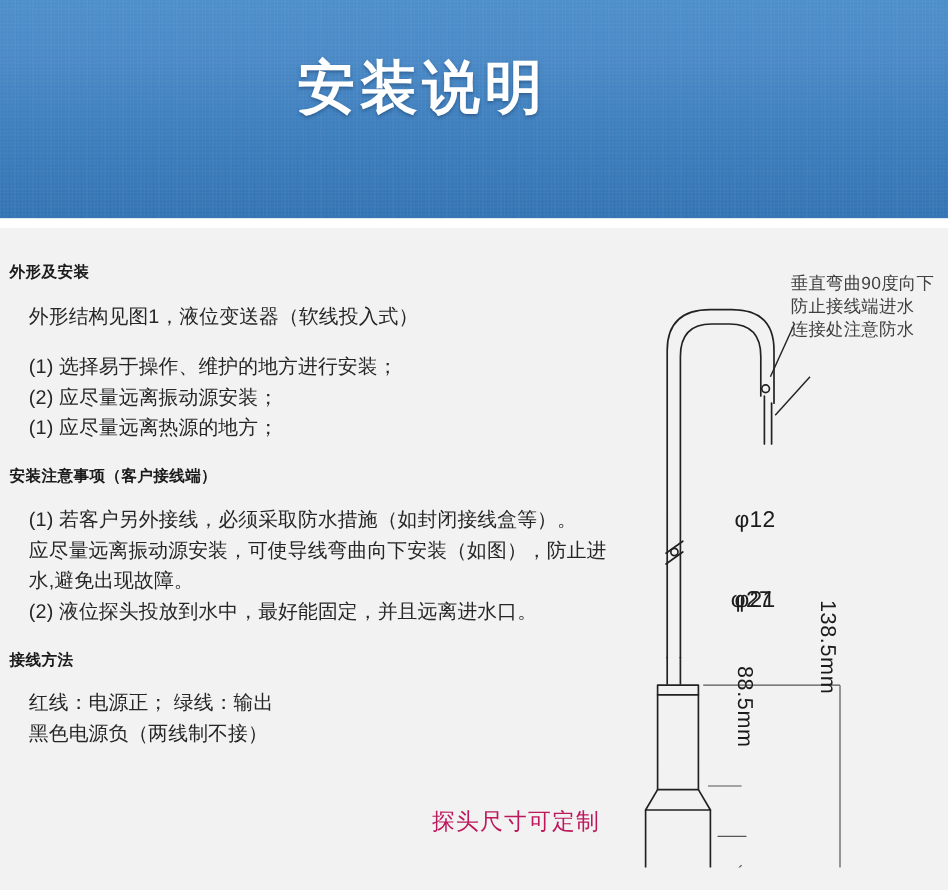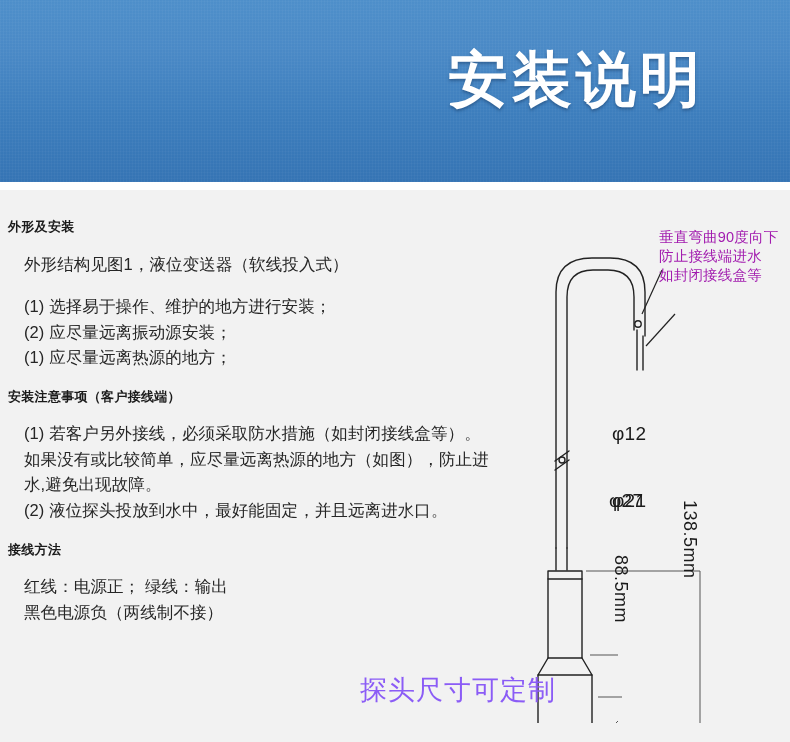--- a/index.html
+++ b/index.html
@@ -37,23 +37,23 @@
     background:
       repeating-linear-gradient(90deg, rgba(255,255,255,0.030) 0px, rgba(255,255,255,0.030) 1px, rgba(0,0,0,0.0) 1px, rgba(0,0,0,0.0) 3px),
       repeating-linear-gradient(0deg, rgba(255,255,255,0.022) 0px, rgba(255,255,255,0.022) 1px, rgba(0,0,0,0.0) 1px, rgba(0,0,0,0.0) 3px);
     pointer-events: none;
   }
   #banner-title {
     position: absolute;
     left: 0;
     top: 50px;
     width: 704px;
-    text-align: right;
+    text-align: center;
     color: #ffffff;
-    font-size: 60px;
+    font-size: 48px;
     font-weight: bold;
     letter-spacing: 4px;
     line-height: 1;
     text-shadow: 0 2px 3px rgba(20,50,90,0.45);
     z-index: 2;
   }
   #banner-gap {
     position: absolute;
     left: 0;
     top: 182px;
@@ -93,21 +93,21 @@
     left: 500px;
     top: 218px;
     width: 290px;
     height: 505px;
   }
   #diagram svg { display: block; }
 
   .anno {
     position: absolute;
     font-size: 14.5px;
-    color: #a21caf;
+    color: #404040;
     line-height: 1.32;
     white-space: nowrap;
     letter-spacing: 0.2px;
   }
   #anno-top {
     left: 659px;
     top: 228px;
   }
   .dim-label {
     position: absolute;
@@ -129,22 +129,22 @@
     transform: rotate(90deg);
     transform-origin: left top;
   }
   #dim-1385 { left: 700px; top: 500px; }
   #dim-885  { left: 631px; top: 555px; }
 
   #caption {
     position: absolute;
     left: 360px;
     top: 672px;
-    font-size: 27px;
-    color: #8b5cf6;
+    font-size: 19px;
+    color: #be185d;
     letter-spacing: 1px;
     white-space: nowrap;
   }
 </style>
 </head>
 <body>
 
 <div id="page">
 
   <div id="banner">
@@ -166,21 +166,21 @@
         <div>(1) 选择易于操作、维护的地方进行安装；</div>
         <div>(2) 应尽量远离振动源安装；</div>
         <div>(1) 应尽量远离热源的地方；</div>
       </div>
     </div>
 
     <div class="blk">
       <div class="sec-head">安装注意事项（客户接线端）</div>
       <div class="sec-body">
         <div>(1) 若客户另外接线，必须采取防水措施（如封闭接线盒等）。</div>
-        <div>如果没有或比较简单，应尽量远离热源的地方（如图），防止进</div>
+        <div>应尽量远离振动源安装，可使导线弯曲向下安装（如图），防止进</div>
         <div>水,避免出现故障。</div>
         <div>(2) 液位探头投放到水中，最好能固定，并且远离进水口。</div>
       </div>
     </div>
 
     <div class="blk">
       <div class="sec-head">接线方法</div>
       <div class="sec-body">
         <div>红线：电源正；        绿线：输出</div>
         <div>黑色电源负（两线制不接）</div>
@@ -245,21 +245,21 @@
       <g fill="none" stroke="#222222" stroke-width="1.2">
         <path d="M 142 96 L 162 52"></path>
         <path d="M 146 128 L 175 96"></path>
       </g>
     </svg>
   </div>
 
   <div class="anno" id="anno-top">
     <div>垂直弯曲90度向下</div>
     <div>防止接线端进水</div>
-    <div>如封闭接线盒等</div>
+    <div>连接处注意防水</div>
   </div>
 
   <div class="dim-label" id="dim-phi12">φ12</div>
   <div class="dim-label" id="dim-phi21">φ21</div>
   <div class="dim-label" id="dim-phi27">φ27</div>
 
   <div class="dim-vert" id="dim-1385">138.5mm</div>
   <div class="dim-vert" id="dim-885">88.5mm</div>
 
   <div id="caption">探头尺寸可定制</div>

